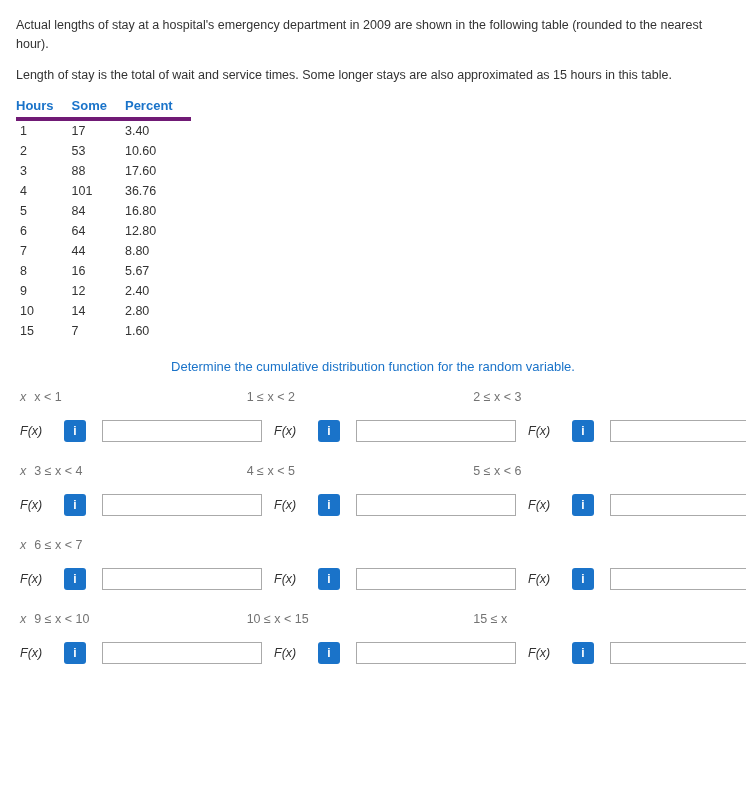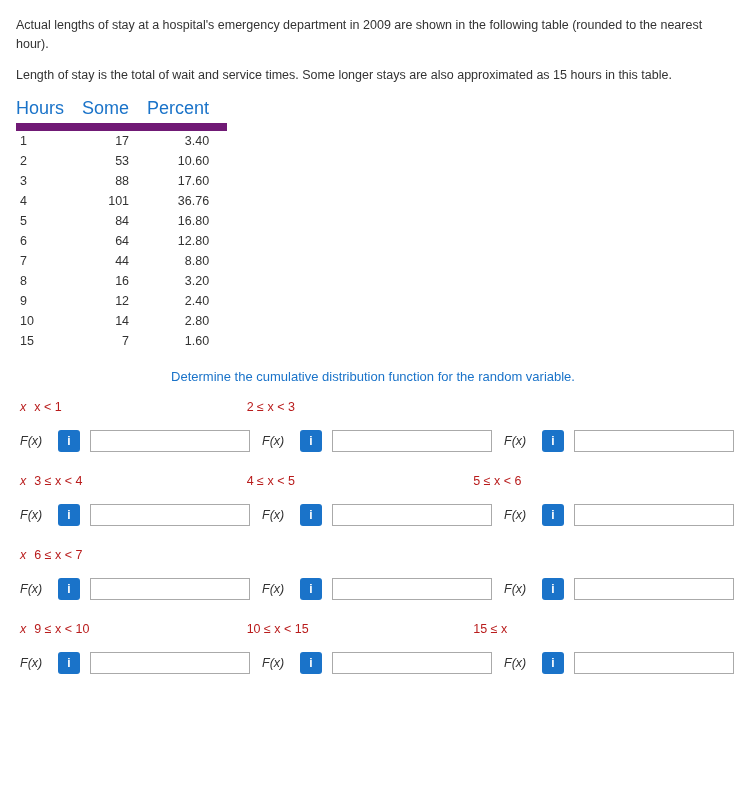--- a/index.html
+++ b/index.html
@@ -16,28 +16,28 @@
       line-height: 1.5;
       margin-bottom: 12px;
       max-width: 700px;
     }
     .data-table {
       border-collapse: collapse;
       margin-bottom: 18px;
     }
     .data-table th {
       text-align: left;
-      font-weight: normal;
-      font-size: 18px;
+      font-weight: bold;
+      font-size: 13px;
       color: #1a73c9;
       padding: 2px 18px 4px 0;
-      border-bottom: 8px solid #701a75;
+      border-bottom: 4px solid #701a75;
     }
     .data-table td {
-      text-align: right;
+      text-align: left;
       padding: 3px 18px 3px 0;
       font-size: 12.5px;
       color: #333;
     }
     .data-table td:first-child {
       text-align: left;
       padding-left: 4px;
       min-width: 40px;
     }
     .data-table td:nth-child(2) {
@@ -56,27 +56,27 @@
       display: grid;
       grid-template-columns: 1fr 1fr 1fr;
       gap: 0;
       max-width: 680px;
     }
     .cdf-cell {
       padding: 4px 8px 8px 4px;
     }
     .cdf-label {
       font-size: 12.5px;
-      color: #b91c1c;
+      color: #737373;
       margin-bottom: 4px;
     }
     .cdf-row {
       display: flex;
       align-items: center;
-      gap: 10px;
+      gap: 16px;
     }
     .fx-label {
       font-size: 12.5px;
       color: #333;
       min-width: 28px;
       font-style: italic;
     }
     .info-btn {
       background: #1a73c9;
       color: #fff;
@@ -147,21 +147,21 @@
         <td>12.80</td>
       </tr>
       <tr>
         <td>7</td>
         <td>44</td>
         <td>8.80</td>
       </tr>
       <tr>
         <td>8</td>
         <td>16</td>
-        <td>3.20</td>
+        <td>5.67</td>
       </tr>
       <tr>
         <td>9</td>
         <td>12</td>
         <td>2.40</td>
       </tr>
       <tr>
         <td>10</td>
         <td>14</td>
         <td>2.80</td>
@@ -175,20 +175,23 @@
 </table>
 
 <p class="cdf-heading">Determine the cumulative distribution function for the random variable.</p>
 
 <div id="cdf-container">
     <div class="cdf-grid">
       <div class="cdf-cell">
         <div class="cdf-label"><span style="font-style:italic; margin-right:8px;">x</span><span>x &lt; 1</span></div>
       </div>
       <div class="cdf-cell">
+        <div class="cdf-label">1 ≤ x &lt; 2</div>
+      </div>
+      <div class="cdf-cell">
         <div class="cdf-label">2 ≤ x &lt; 3</div>
       </div>
     </div>
     <div class="cdf-grid" style="margin-bottom: 10px;">
       <div class="cdf-cell">
         <div class="cdf-row">
           <span class="fx-label">F(x)</span>
           <button class="info-btn">i</button>
           <input type="text" class="answer-input" style="">
         </div>

